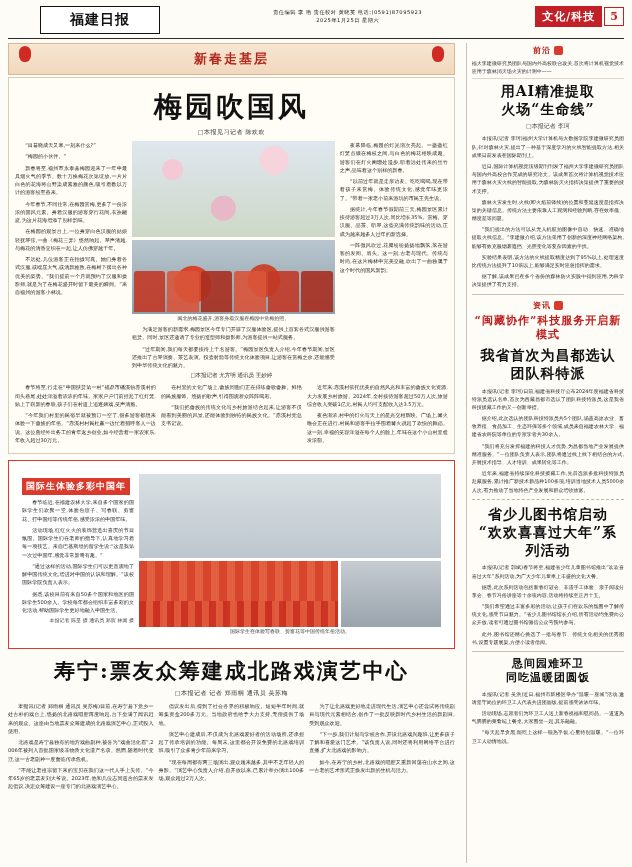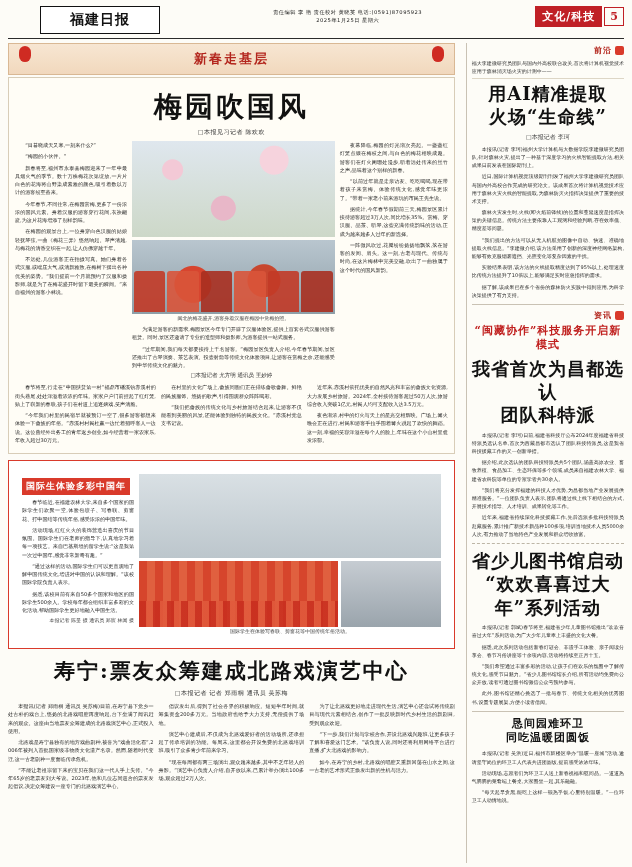--- a/index.html
+++ b/index.html
@@ -53,25 +53,25 @@
 
   
   .hl-box{border:1.6px solid #d93a2b;margin-top:6px;padding:13px;background:#fff;display:flex;gap:5px;position:relative;}
   .hl-left{width:112px;}
   .hl-label{display:inline-block;background:#d93a2b;color:#fff;font-family:"DejaVu Serif","Liberation Serif",serif;font-size:9px;font-weight:bold;padding:2px 4px;letter-spacing:1px;margin-bottom:3px;}
   .hl-right{flex:1;}
 
   .bottom-title{font-family:"DejaVu Serif","Liberation Serif",serif;font-size:21px;font-weight:bold;text-align:center;letter-spacing:2px;margin:8px 0 4px;color:#111;}
 
   
-  .r-kicker{display:flex;align-items:center;gap:3px;justify-content:flex-end;margin:2px 0 3px;}
+  .r-kicker{display:flex;align-items:center;gap:3px;justify-content:center;margin:2px 0 3px;}
   .r-kicker .dot{width:9px;height:9px;background:#d93a2b;border-radius:2px;}
   .r-kicker .kt{font-family:"DejaVu Serif","Liberation Serif",serif;font-size:8px;color:#b3261d;font-weight:bold;letter-spacing:1px;}
   .r-lead{font-size:5px;line-height:1.6;color:#333;text-align:justify;border-bottom:1px solid #ddd6c6;padding-bottom:3px;margin-bottom:3px;word-break:break-all;}
-  .r-title{font-family:"DejaVu Serif","Liberation Serif",serif;font-size:18px;font-weight:bold;text-align:center;letter-spacing:1px;line-height:1.3;margin:3px 0 4px;color:#111;}
+  .r-title{font-family:"DejaVu Serif","Liberation Serif",serif;font-size:14px;font-weight:bold;text-align:center;letter-spacing:1px;line-height:1.3;margin:3px 0 4px;color:#111;}
   .r-title.sm{font-size:11px;}
   .r-title.red{color:#c0201f;}
   .r-sub{font-size:6px;text-align:center;color:#444;margin-bottom:3px;}
   .r-txt{font-size:5px;line-height:1.64;text-align:justify;color:#2b2b2b;word-break:break-all;}
   .r-txt p{margin:0 0 3px;text-indent:2em;}
   .rule{border-top:1px solid #c9c2b4;margin:5px 0;}
   .dash{border-top:1px dashed #bdb6a6;margin:5px 0;}
 
   .sig{font-size:5px;text-align:right;color:#444;margin-top:2px;line-height:1.5;}
 

